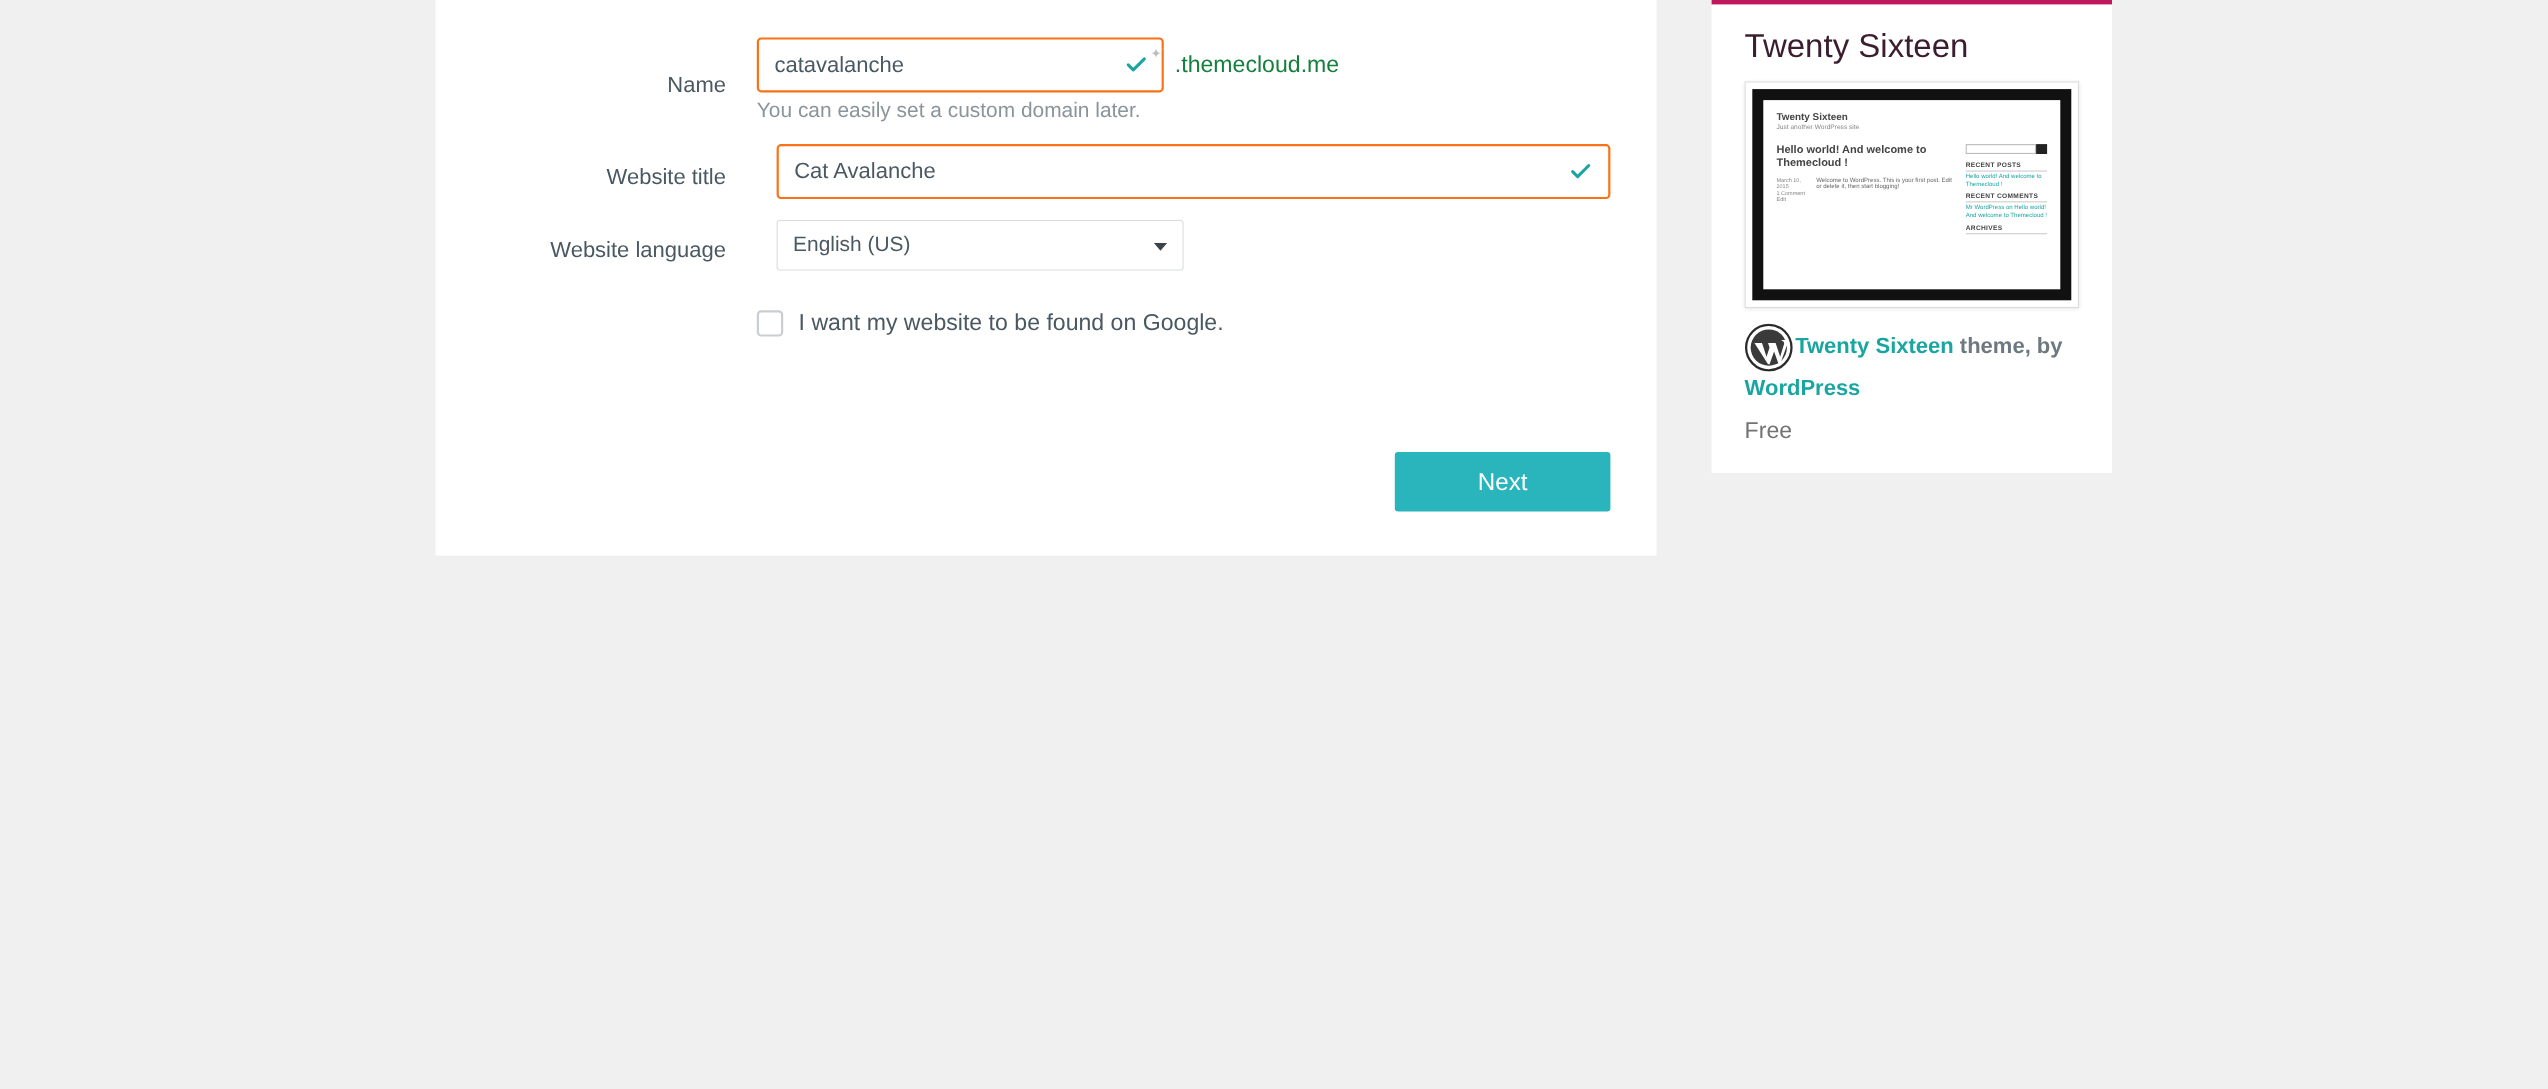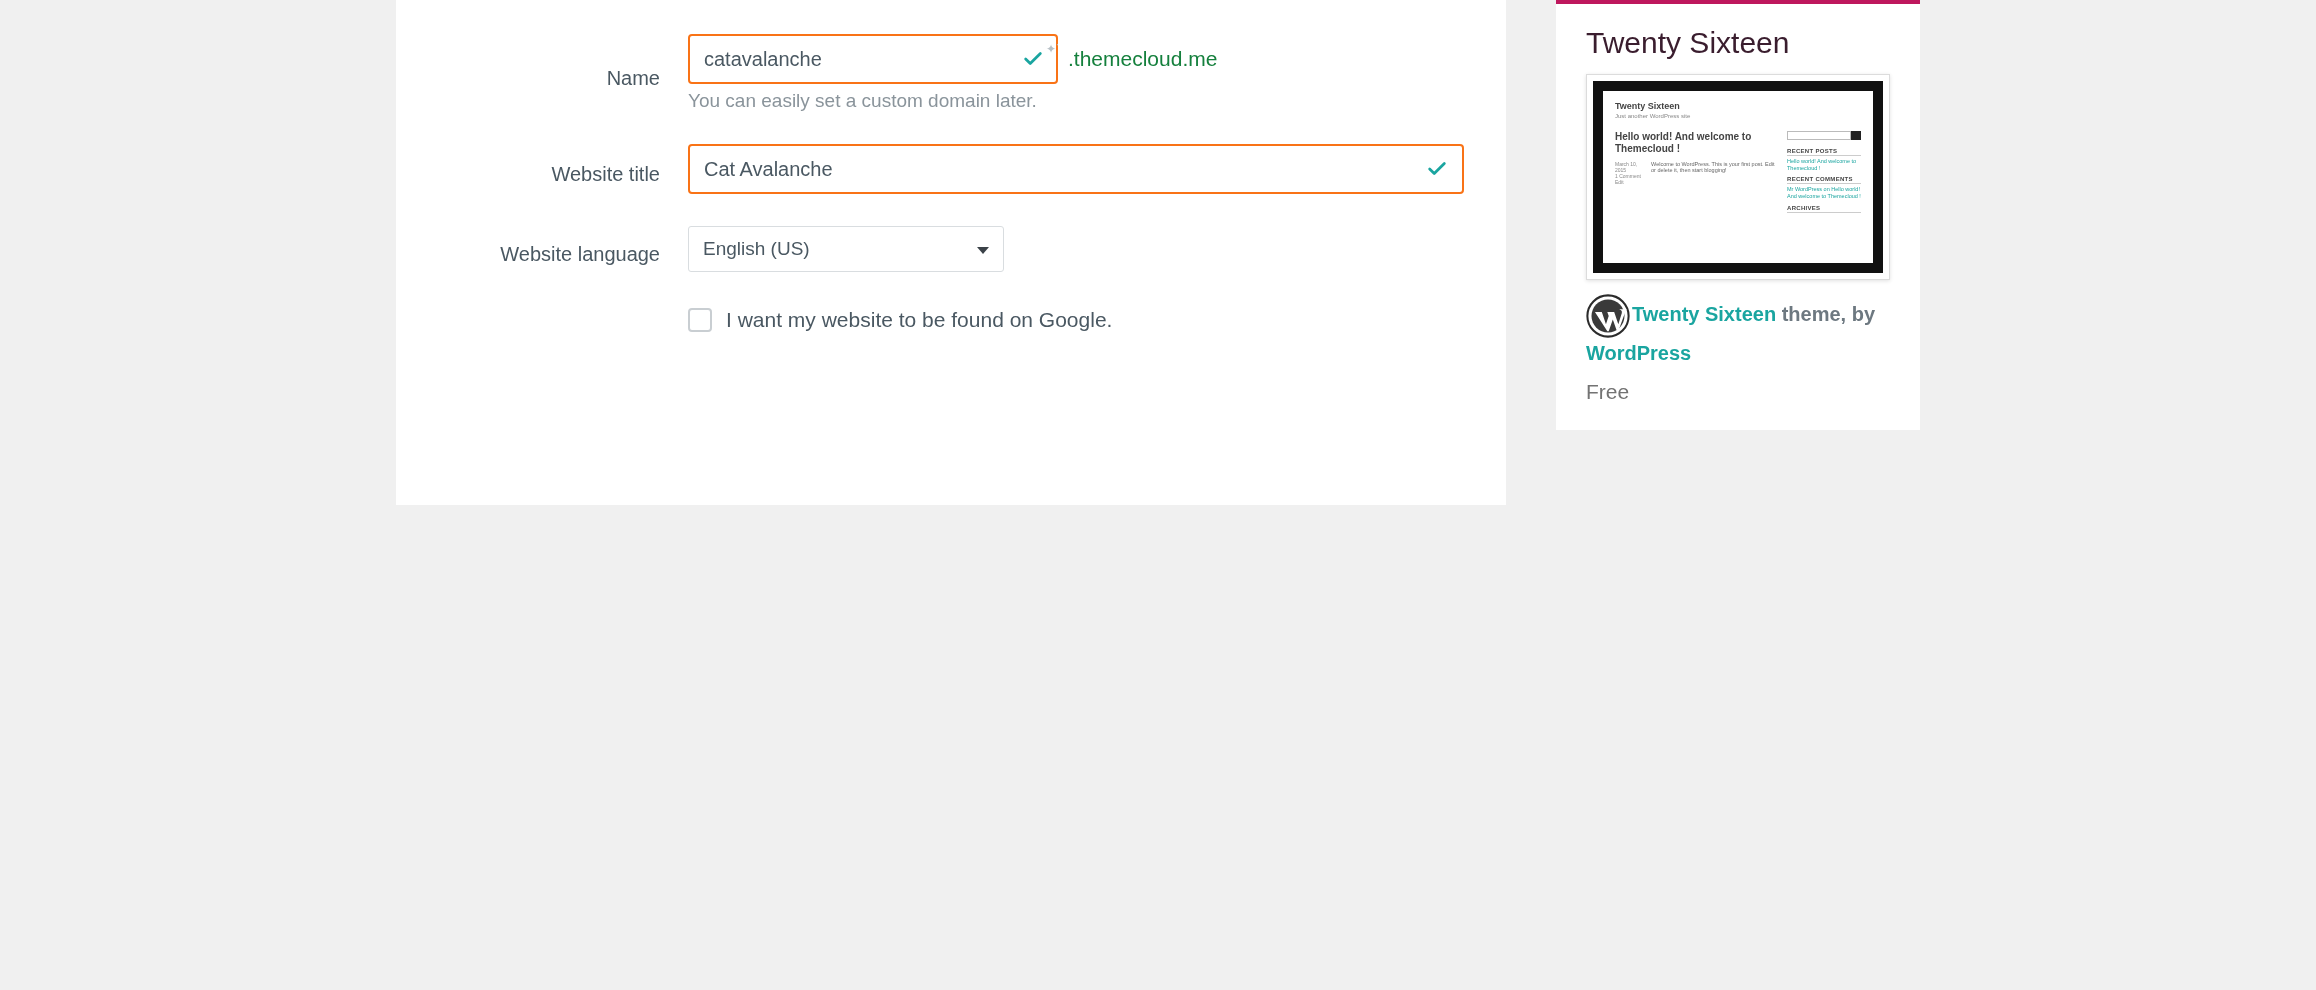--- a/index.html
+++ b/index.html
@@ -101,21 +101,21 @@
   }
   .inline { display: flex; align-items: center; }
 
   .hint {
     font-size: 19px;
     color: #8a949b;
     margin-top: 6px;
   }
 
   .select-wrap {
-    width: 316px;
+    width: 370px;
     height: 46px;
     border: 1px solid #d9dde0;
     border-radius: 3px;
     position: relative;
     background: #fff;
   }
   .select-wrap .val {
     line-height: 44px;
     padding-left: 14px;
     font-size: 19px;
@@ -218,21 +218,21 @@
     vertical-align: middle;
     margin-right: 2px;
   }
   .wp-logo svg { width:44px; height:44px; display:block; }
   .price {
     margin-top: 12px;
     font-size: 21px;
     color: #737373;
   }
 
-  .mt16 { margin-top: 32px; }
+  .mt16 { margin-top: 19px; gap: 18px; }
 </style>
 </head>
 <body>
 
 <div class="page">
 
   <div class="cols">
 
     <div class="card">
 
@@ -278,20 +278,21 @@
       <div class="row">
         <div class="lbl"></div>
         <div class="fld">
           <div class="chk-row">
             <div class="chk-box"></div>
             <div class="txt">I want my website to be found on Google.</div>
           </div>
         </div>
       </div>
 
+      <button class="next-btn">Next</button>
     </div>
 
     <div class="side">
       <h2>Twenty Sixteen</h2>
 
       <div class="thumb">
         <div class="thumb-inner">
           <div class="ti-title">Twenty Sixteen</div>
           <div class="ti-sub">Just another WordPress site</div>
           <div class="ti-cols">

